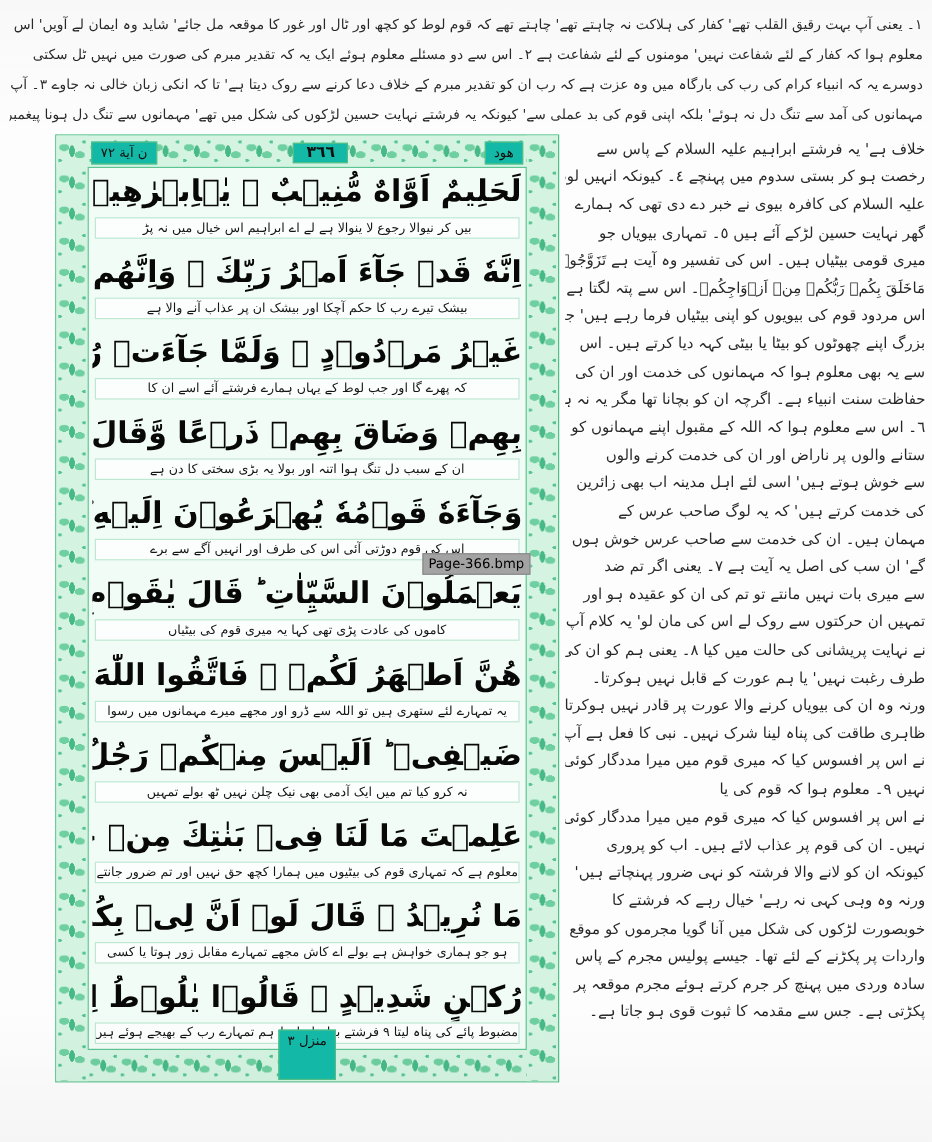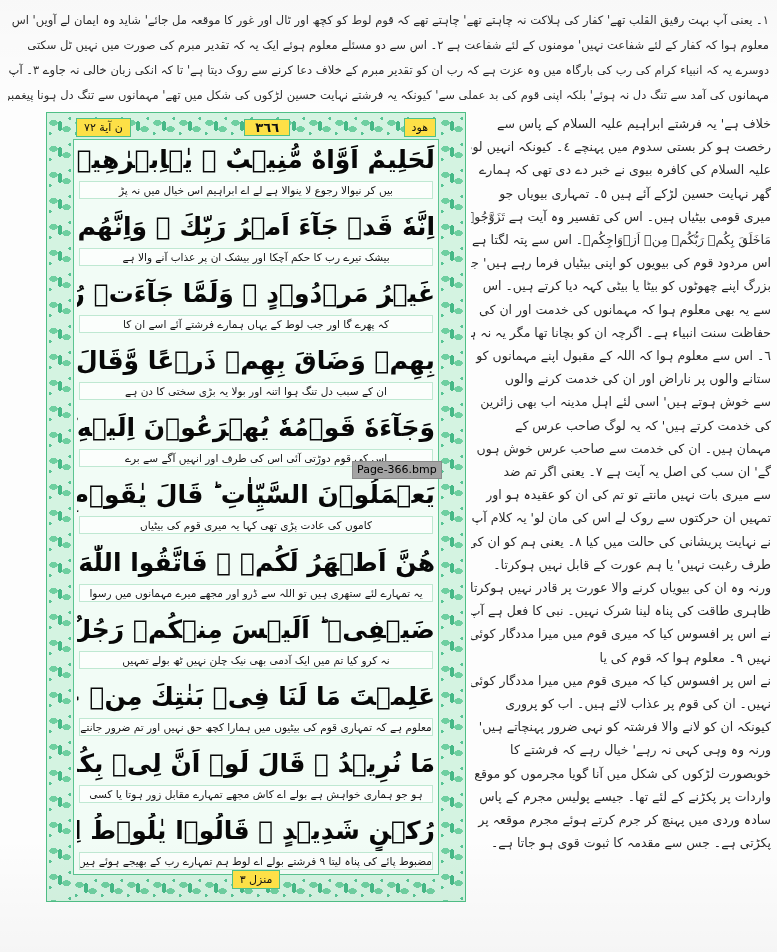--- a/index.html
+++ b/index.html
@@ -68,31 +68,31 @@
     box-sizing:border-box;
   }
 
   
   #frame-header{
     position:absolute;left:0;top:-26px;right:0;height:26px;
     display:flex;align-items:center;justify-content:space-between;
     padding:0 2px;box-sizing:border-box;z-index:4;
   }
   .hdr-box{
-    background:#fde047;border:1px solid #4fbf86;
+    background:#14b8a6;border:1px solid #4fbf86;
     font-size:11px;line-height:15px;padding:1px 7px;
     color:#101010;white-space:nowrap;
     font-family:"DejaVu Sans",sans-serif;
   }
   #page-num-box{font-size:13px;font-weight:bold;letter-spacing:1px;padding:0 10px;}
 
   
   #frame-footer{
     position:absolute;left:0;bottom:-26px;right:0;height:42px;
-    display:flex;align-items:center;justify-content:center;z-index:4;
+    display:flex;justify-content:center;z-index:4;
   }
 
   
   #verse-stack{
     position:absolute;left:3px;top:2px;right:3px;bottom:2px;
     display:flex;flex-direction:column;justify-content:space-between;
     box-sizing:border-box;
   }
   .verse-row{display:block;}
   .ar{

